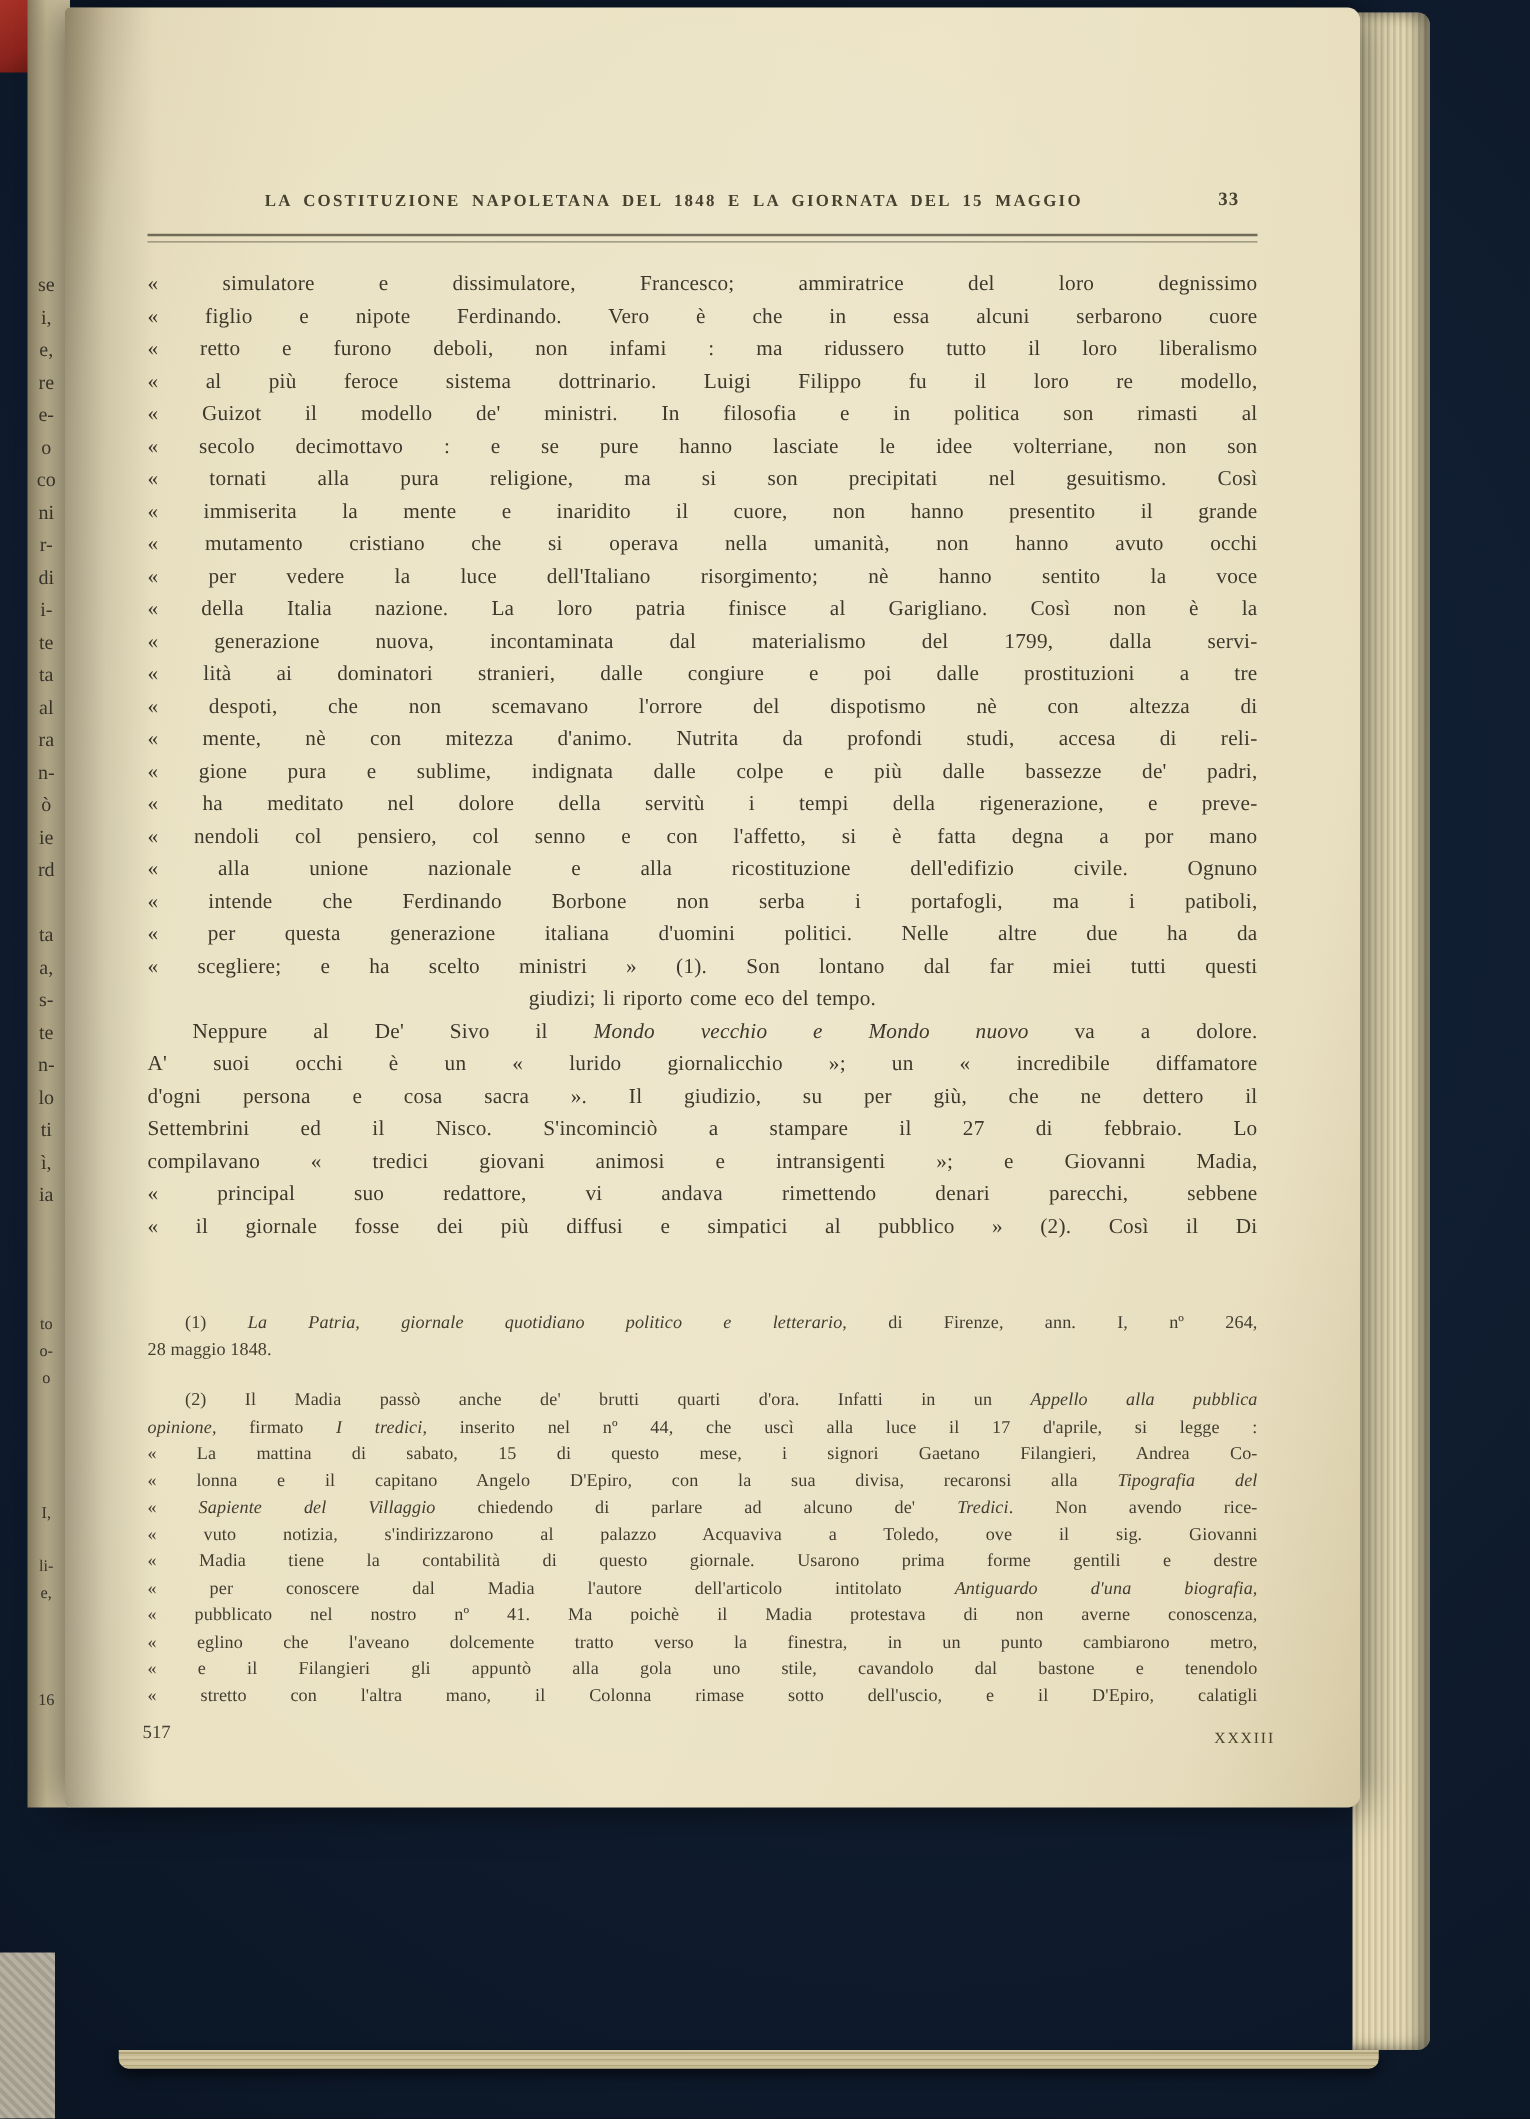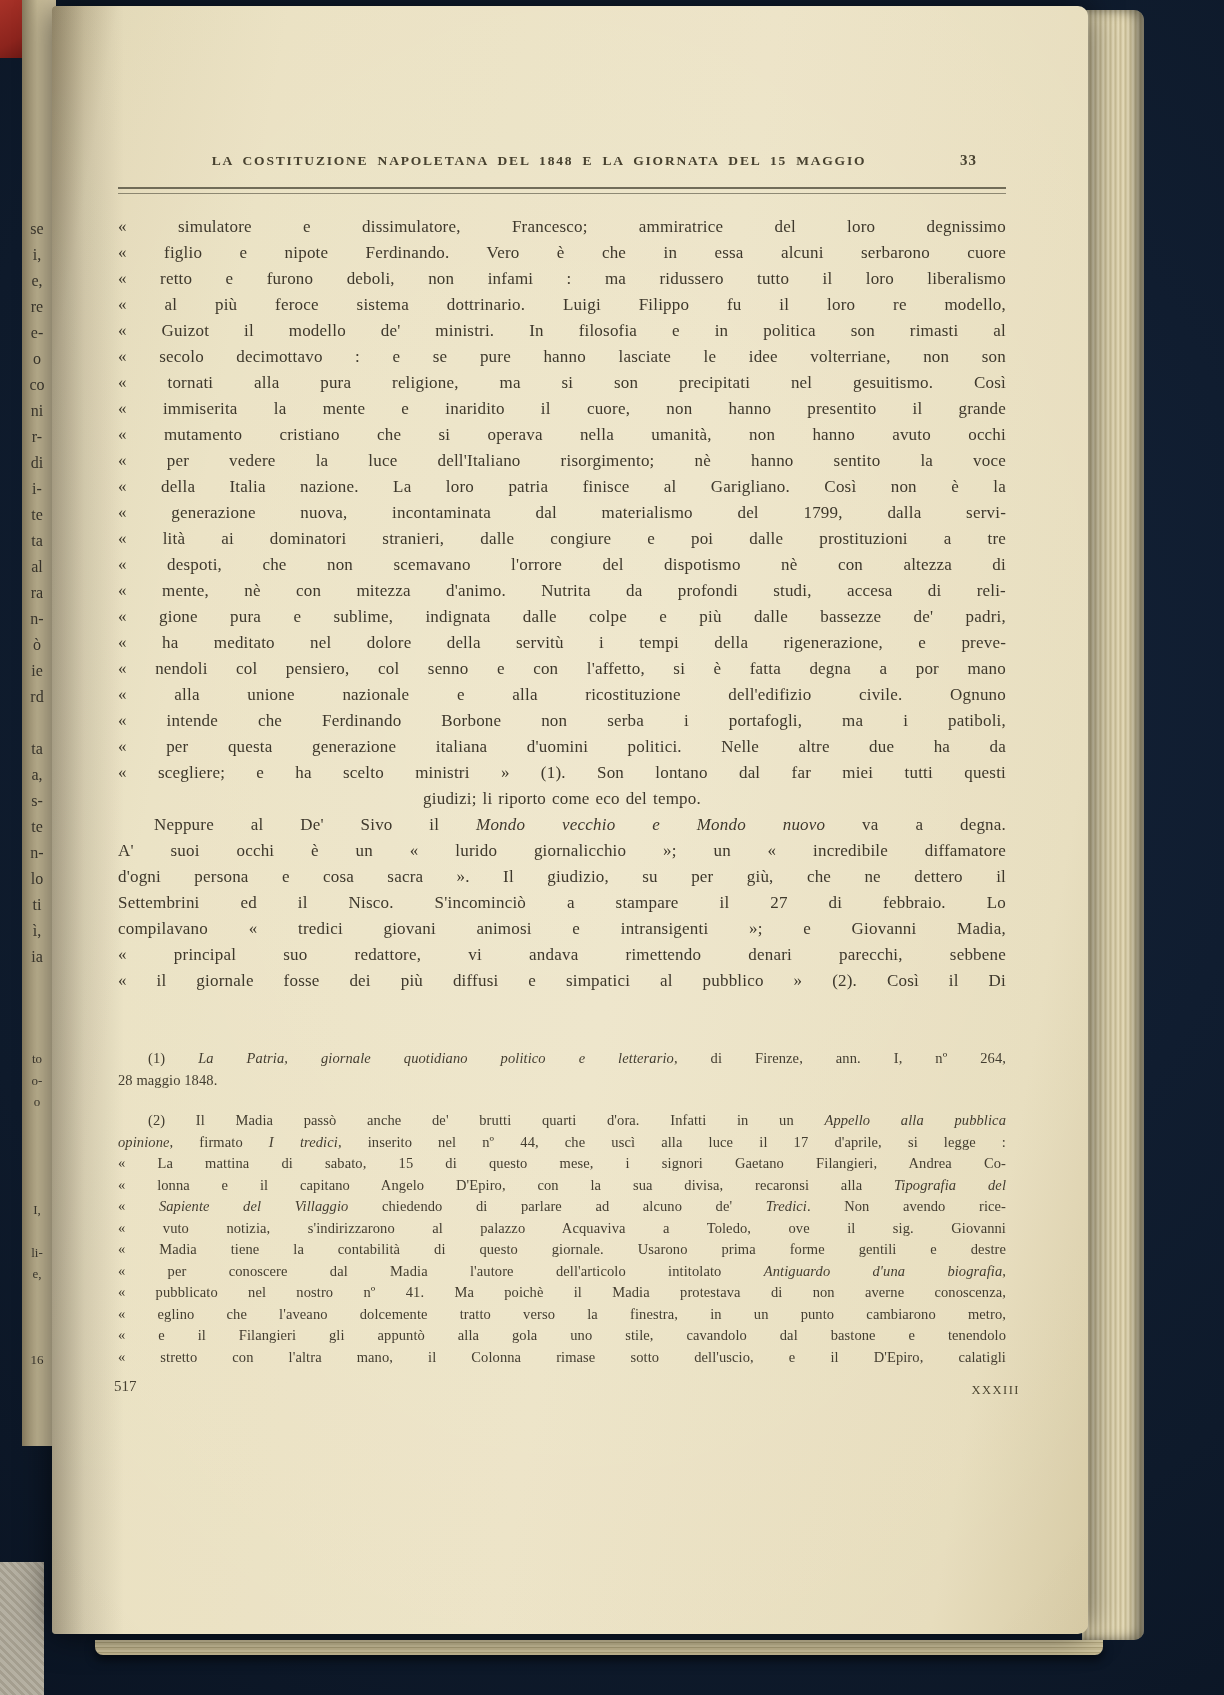--- a/index.html
+++ b/index.html
@@ -25,34 +25,34 @@
 
   
   .stack{position:absolute;left:1082px;top:10px;width:62px;height:1630px;
     background:repeating-linear-gradient(90deg,#e0d6b4 0px,#e6dcba 2px,#c5b990 3px,#dbd0ac 5px);
     border-radius:0 10px 10px 0;box-shadow:inset -8px 0 12px rgba(0,0,0,0.5);}
   .stack-bottom{position:absolute;left:95px;top:1640px;width:1008px;height:15px;
     background:repeating-linear-gradient(180deg,#cfc49e 0 2px,#b0a47c 2px 3px,#c6ba93 3px 5px);
     border-radius:0 0 8px 8px;box-shadow:0 5px 10px rgba(0,0,0,0.55);}
 
   
-  .page{position:absolute;left:52px;top:6px;width:1036px;height:1628px;
+  .page{position:absolute;left:52px;top:6px;width:1036px;height:1440px;
     background:linear-gradient(100deg,#c9bc97 0%,#e3d9b8 5%,#eae1c2 18%,#ece3c6 55%,#e7ddbd 88%,#d7cba6 100%);
     border-radius:4px 10px 10px 4px;box-shadow:0 0 34px rgba(0,0,0,0.65);}
   .page::before{content:"";position:absolute;left:0;top:0;bottom:0;width:72px;
     background:linear-gradient(90deg,rgba(40,30,15,0.36),rgba(40,30,15,0.12) 45%,rgba(40,30,15,0) 100%);
     border-radius:4px 0 0 4px;pointer-events:none;}
   .page::after{content:"";position:absolute;inset:0;border-radius:inherit;pointer-events:none;
     background:radial-gradient(130% 120% at 50% 45%, rgba(255,255,248,0.16) 0%, rgba(0,0,0,0) 55%, rgba(60,45,20,0.16) 100%);}
 
   
   .header-row{position:absolute;left:66px;top:146px;width:888px;display:flex;align-items:flex-end;
     color:#47412f;z-index:2;}
   .header-title{flex:1;text-align:center;font-size:13.5px;font-weight:bold;letter-spacing:1.8px;word-spacing:4px;}
-  .header-num{width:46px;text-align:left;font-size:15px;font-weight:bold;letter-spacing:1px;}
+  .header-num{width:46px;text-align:center;font-size:15px;font-weight:bold;letter-spacing:1px;}
   .rule{position:absolute;left:66px;top:181px;width:888px;height:4px;z-index:2;
     border-top:2px solid rgba(92,88,70,0.85);border-bottom:1px solid rgba(92,88,70,0.65);}
 
   
   .body{position:absolute;left:66px;top:208px;width:888px;z-index:2;
     color:var(--ink,#3e382c);font-size:17px;}
   .bline{line-height:26px;text-align:justify;text-align-last:justify;word-spacing:1.5px;letter-spacing:0.2px;}
   .bline.no-just{text-align:center;text-align-last:auto;}
   .bline.indent{padding-left:36px;}
   .it{font-style:italic;}
@@ -161,21 +161,21 @@
           <div class="bline"><span>« gione pura e sublime, indignata dalle colpe e più dalle bassezze de' padri,</span></div>
           <div class="bline"><span>« ha meditato nel dolore della servitù i tempi della rigenerazione, e preve-</span></div>
           <div class="bline"><span>« nendoli col pensiero, col senno e con l'affetto, si è fatta degna a por mano</span></div>
           <div class="bline"><span>« alla unione nazionale e alla ricostituzione dell'edifizio civile. Ognuno</span></div>
           <div class="bline"><span>« intende che Ferdinando Borbone non serba i portafogli, ma i patiboli,</span></div>
           <div class="bline"><span>« per questa generazione italiana d'uomini politici. Nelle altre due ha da</span></div>
           <div class="bline"><span>« scegliere; e ha scelto ministri » (1). Son lontano dal far miei tutti questi</span></div>
           <div class="bline no-just"><span>giudizi; li riporto come eco del tempo.</span></div>
         </div>
       <div id="p2">
-          <div class="bline indent"><span>Neppure al De' Sivo il </span><span class="it">Mondo vecchio e Mondo nuovo</span><span> va a degna.</span></div>
+          <div class="bline indent"><span>Neppure al De' Sivo il </span><span class="it">Mondo vecchio e Mondo nuovo</span><span> va a dolore.</span></div>
           <div class="bline"><span>A' suoi occhi è un « lurido giornalicchio »; un « incredibile diffamatore</span></div>
           <div class="bline"><span>d'ogni persona e cosa sacra ». Il giudizio, su per giù, che ne dettero il</span></div>
           <div class="bline"><span>Settembrini ed il Nisco. S'incominciò a stampare il 27 di febbraio. Lo</span></div>
           <div class="bline"><span>compilavano « tredici giovani animosi e intransigenti »; e Giovanni Madia,</span></div>
           <div class="bline"><span>« principal suo redattore, vi andava rimettendo denari parecchi, sebbene</span></div>
           <div class="bline"><span>« il giornale fosse dei più diffusi e simpatici al pubblico » (2). Così il Di</span></div>
         </div>
     </div>
 
     <div class="notes">

